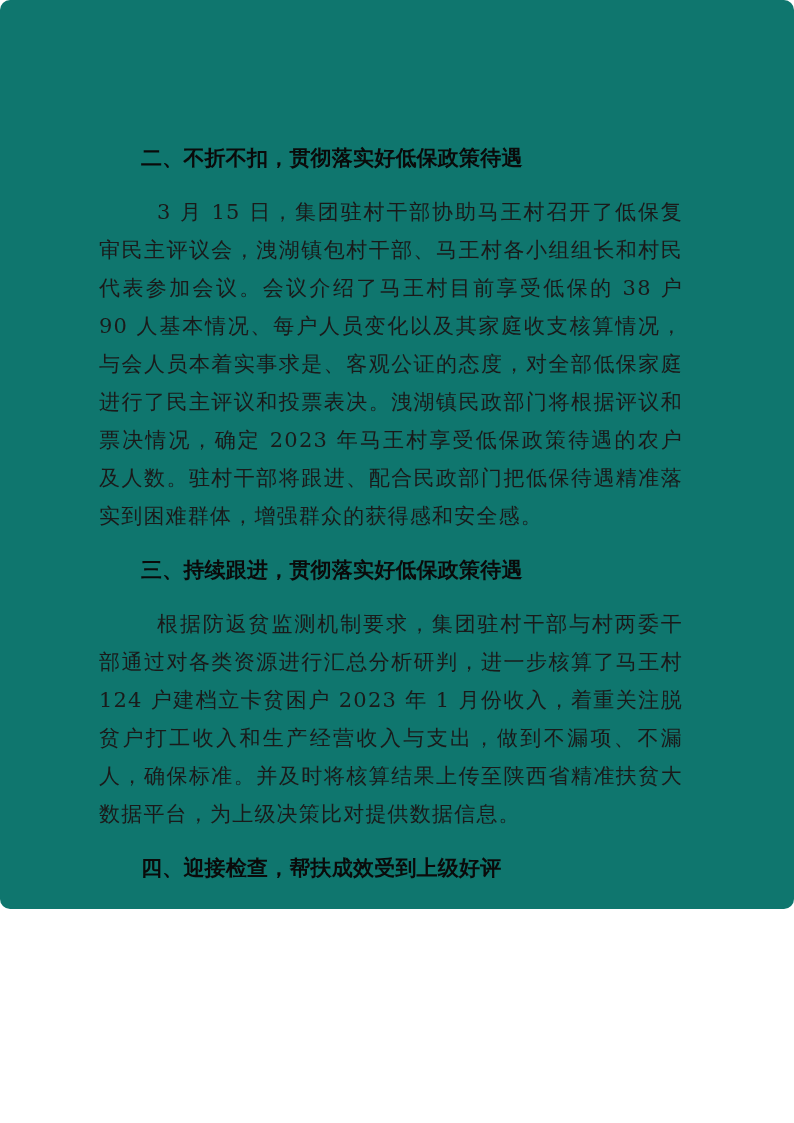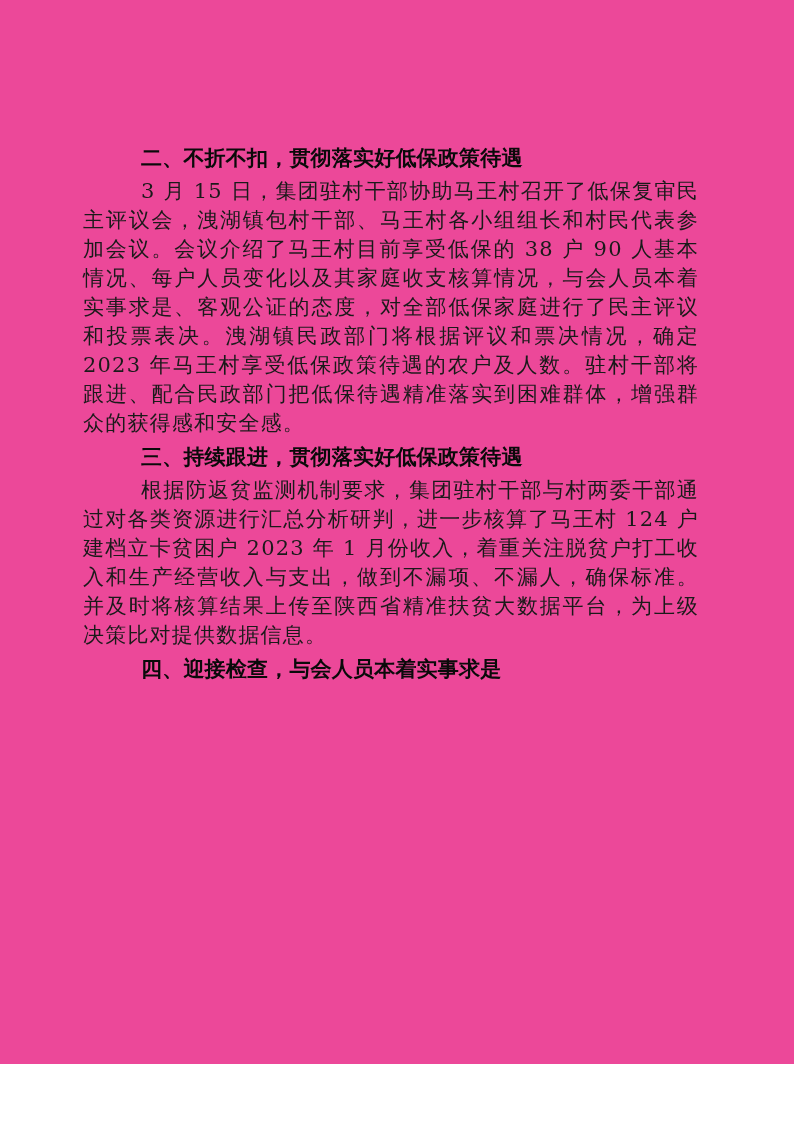--- a/index.html
+++ b/index.html
@@ -3,24 +3,25 @@
 <meta charset="utf-8">
 <style>
   html, body {
     margin: 0;
     padding: 0;
     background: #ffffff;
   }
   .page {
     position: relative;
     width: 794px;
-    height: 1064px;
-    background: #ec4899;
+    height: 909px;
+    background: #0f766e;
     overflow: hidden;
     color: #141414;
+    border-radius: 10px;
   }
   .content {
     position: absolute;
     left: 83px;
     top: 139px;
     width: 616px;
   }
   .sec-heading {
     margin: 0;
     padding: 0;
@@ -28,41 +29,41 @@
     font-weight: bold;
     font-size: 21px;
     line-height: 38px;
     letter-spacing: 0.2px;
     text-indent: 58px;
     text-align: left;
     color: #0a0a0a;
     white-space: nowrap;
   }
   .sec-paragraph {
-    margin: 0;
+    margin: 16px;
     padding: 0;
     font-family: "DejaVu Serif", "Liberation Serif", serif;
     font-weight: normal;
     font-size: 21px;
-    line-height: 29px;
+    line-height: 38px;
     letter-spacing: 1.2px;
     text-indent: 58px;
     text-align: justify;
     text-justify: inter-character;
     color: #1a1a1a;
   }
 </style>
 </head>
 <body>
 
 <div class="page">
   <div class="content">
 
     <h2 class="sec-heading">二、不折不扣，贯彻落实好低保政策待遇</h2>
     <p class="sec-paragraph">3 月 15 日，集团驻村干部协助马王村召开了低保复审民主评议会，洩湖镇包村干部、马王村各小组组长和村民代表参加会议。会议介绍了马王村目前享受低保的 38 户 90 人基本情况、每户人员变化以及其家庭收支核算情况，与会人员本着实事求是、客观公证的态度，对全部低保家庭进行了民主评议和投票表决。洩湖镇民政部门将根据评议和票决情况，确定 2023 年马王村享受低保政策待遇的农户及人数。驻村干部将跟进、配合民政部门把低保待遇精准落实到困难群体，增强群众的获得感和安全感。</p>
 
     <h2 class="sec-heading">三、持续跟进，贯彻落实好低保政策待遇</h2>
     <p class="sec-paragraph">根据防返贫监测机制要求，集团驻村干部与村两委干部通过对各类资源进行汇总分析研判，进一步核算了马王村 124 户建档立卡贫困户 2023 年 1 月份收入，着重关注脱贫户打工收入和生产经营收入与支出，做到不漏项、不漏人，确保标准。并及时将核算结果上传至陕西省精准扶贫大数据平台，为上级决策比对提供数据信息。</p>
 
-    <h2 class="sec-heading">四、迎接检查，与会人员本着实事求是</h2>
+    <h2 class="sec-heading">四、迎接检查，帮扶成效受到上级好评</h2>
 
   </div>
 </div>
 
 </body></html>

